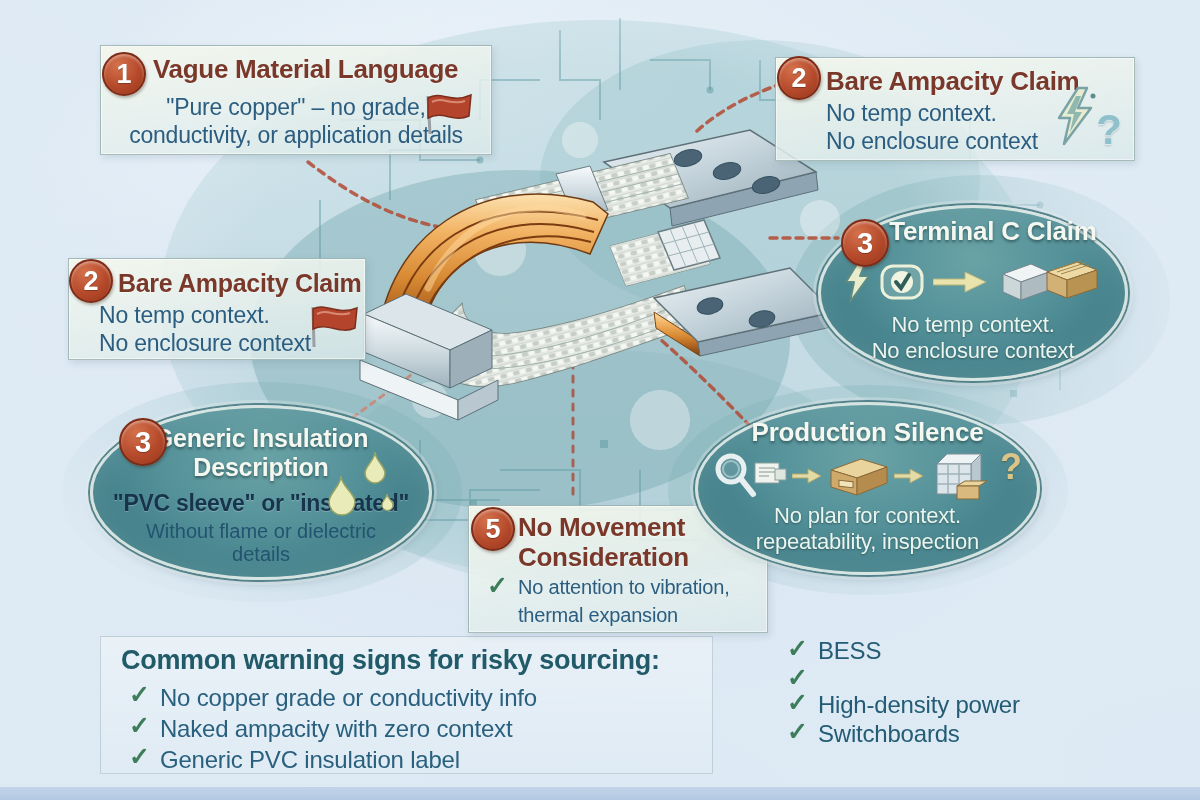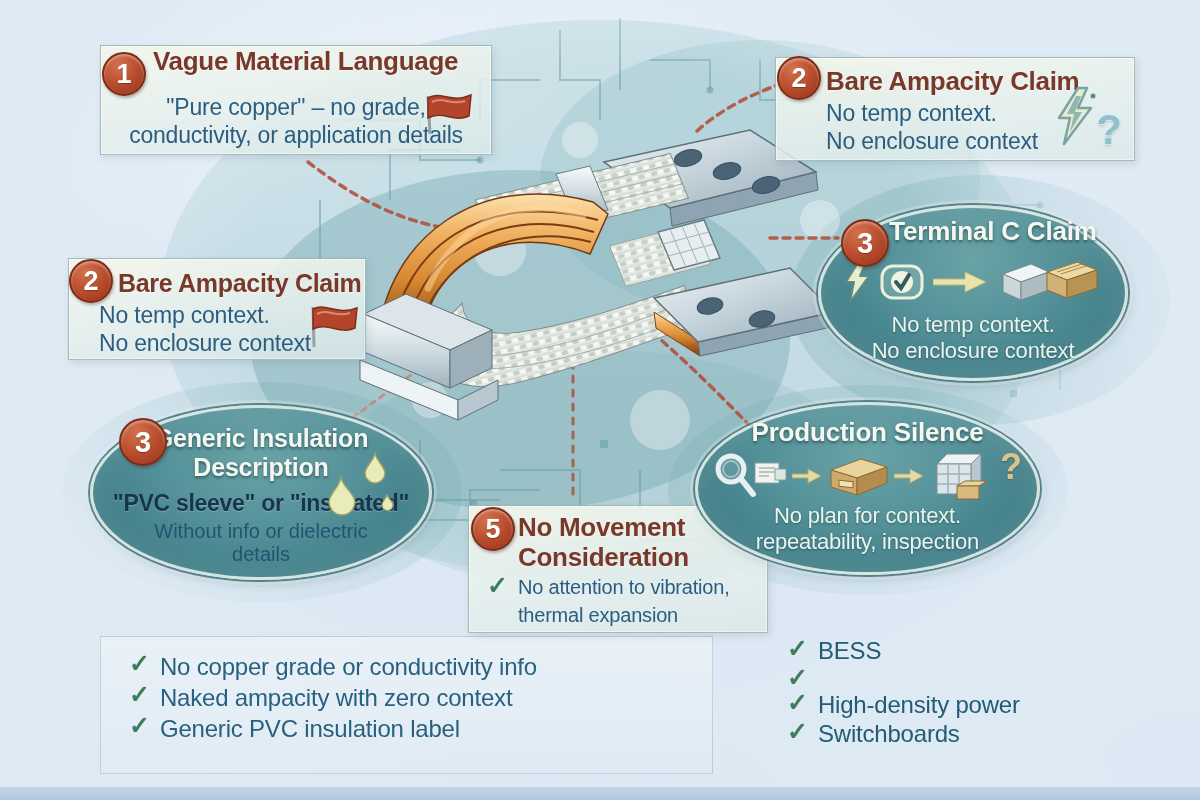--- a/index.html
+++ b/index.html
@@ -221,21 +221,21 @@
       <polygon points="296,184 340,212 342,228 298,200" fill="url(#copper)" stroke="#7a4312"></polygon>
       <polygon points="340,214 476,184 478,198 342,228" fill="#8ea4b2" stroke="#5d7078"></polygon>
       <polygon points="296,170 432,140 476,184 340,214" fill="url(#steel)" stroke="#5d7078" stroke-width="1.5"></polygon>
       <ellipse cx="352" cy="178" rx="13" ry="8" transform="rotate(-13 352 178)" fill="#4a6476" stroke="#33505f"></ellipse>
       <ellipse cx="404" cy="191" rx="13" ry="8" transform="rotate(-13 404 191)" fill="#4a6476" stroke="#33505f"></ellipse>
     </g>
   </svg>
 
   <div class="callout-box" style="left:100px; top:45px; width:392px; height:110px;">
     <div class="badge" style="left:1px; top:6px;">1</div>
-    <div class="box-title" style="position:absolute; left:52px; top:0;">Vague Material Language</div>
+    <div class="box-title" style="position:absolute; left:52px; top:8px;">Vague Material Language</div>
     <div class="box-body" style="position:absolute; left:0; top:47px; width:100%; text-align:center; font-size:23px;">
       <div>"Pure copper" – no grade,</div>
       <div>conductivity, or application details</div>
     </div>
     <svg class="icon-abs" style="right:14px; top:44px;" width="58" height="48" viewBox="0 0 58 48">
       <line x1="9" y1="6" x2="11" y2="44" stroke="#9aa0a4" stroke-width="3"></line>
       <path d="M9,8 C22,0 32,14 52,5 L50,26 C34,33 24,20 9,28 Z" fill="#b4452c" stroke="#7c2e1c" stroke-width="1.5"></path>
       <path d="M13,12 C24,6 32,16 46,11" stroke="#d98a74" stroke-width="2" fill="none"></path>
     </svg>
   </div>
@@ -308,21 +308,21 @@
       <div>Generic Insulation</div>
       <div>Description</div>
     </div>
     <svg class="icon-abs" style="left:228px; top:42px;" width="80" height="72" viewBox="0 0 80 72">
       <path d="M16,14 C16,24 4,31 4,40 A13,13 0 0 0 30,40 C30,31 16,24 16,14 Z" fill="#e9ecb9" stroke="#97a364" stroke-width="1.5" transform="translate(4,12)"></path>
       <path d="M12,0 C12,8 2,14 2,21 A10,10 0 0 0 22,21 C22,14 12,8 12,0 Z" fill="#e9ecb9" stroke="#97a364" stroke-width="1.5" transform="translate(42,2)"></path>
       <path d="M6,0 C6,4 1,7 1,11 A5.5,5.5 0 0 0 12,11 C12,7 6,4 6,0 Z" fill="#e9ecb9" stroke="#97a364" stroke-width="1.2" transform="translate(60,44)"></path>
     </svg>
     <div class="oval-quote" style="margin-top:8px;">"PVC sleeve" or "insulated"</div>
     <div class="oval-sub" style="margin-top:3px;">
-      <div>Without info or dielectric</div>
+      <div>Without flame or dielectric</div>
       <div>details</div>
     </div>
   </div>
 
   <div class="callout-box" style="left:468px; top:505px; width:300px; height:128px; z-index:1;">
     <div class="badge" style="left:2px; top:1px;">5</div>
     <div class="box-title" style="position:absolute; left:49px; top:6px;">
       <div>No Movement</div>
       <div>Consideration</div>
     </div>
@@ -370,20 +370,21 @@
       </svg>
       <span style="font-size:36px; font-weight:bold; color:#d9c489; text-shadow:0 1px 2px rgba(60,50,20,.4); margin-top:-18px;">?</span>
     </div>
     <div class="oval-body" style="margin-top:2px;">
       <div>No plan for context.</div>
       <div>repeatability, inspection</div>
     </div>
   </div>
 
   <div class="summary-box">
+    <div class="summary-heading">Common warning signs for risky sourcing:</div>
     <div style="margin-top:6px; margin-left:8px;">
       <div class="check-row">
         <span class="check">✓</span>
         <span class="summary-item">No copper grade or conductivity info</span>
       </div>
       <div class="check-row">
         <span class="check">✓</span>
         <span class="summary-item">Naked ampacity with zero context</span>
       </div>
       <div class="check-row">

